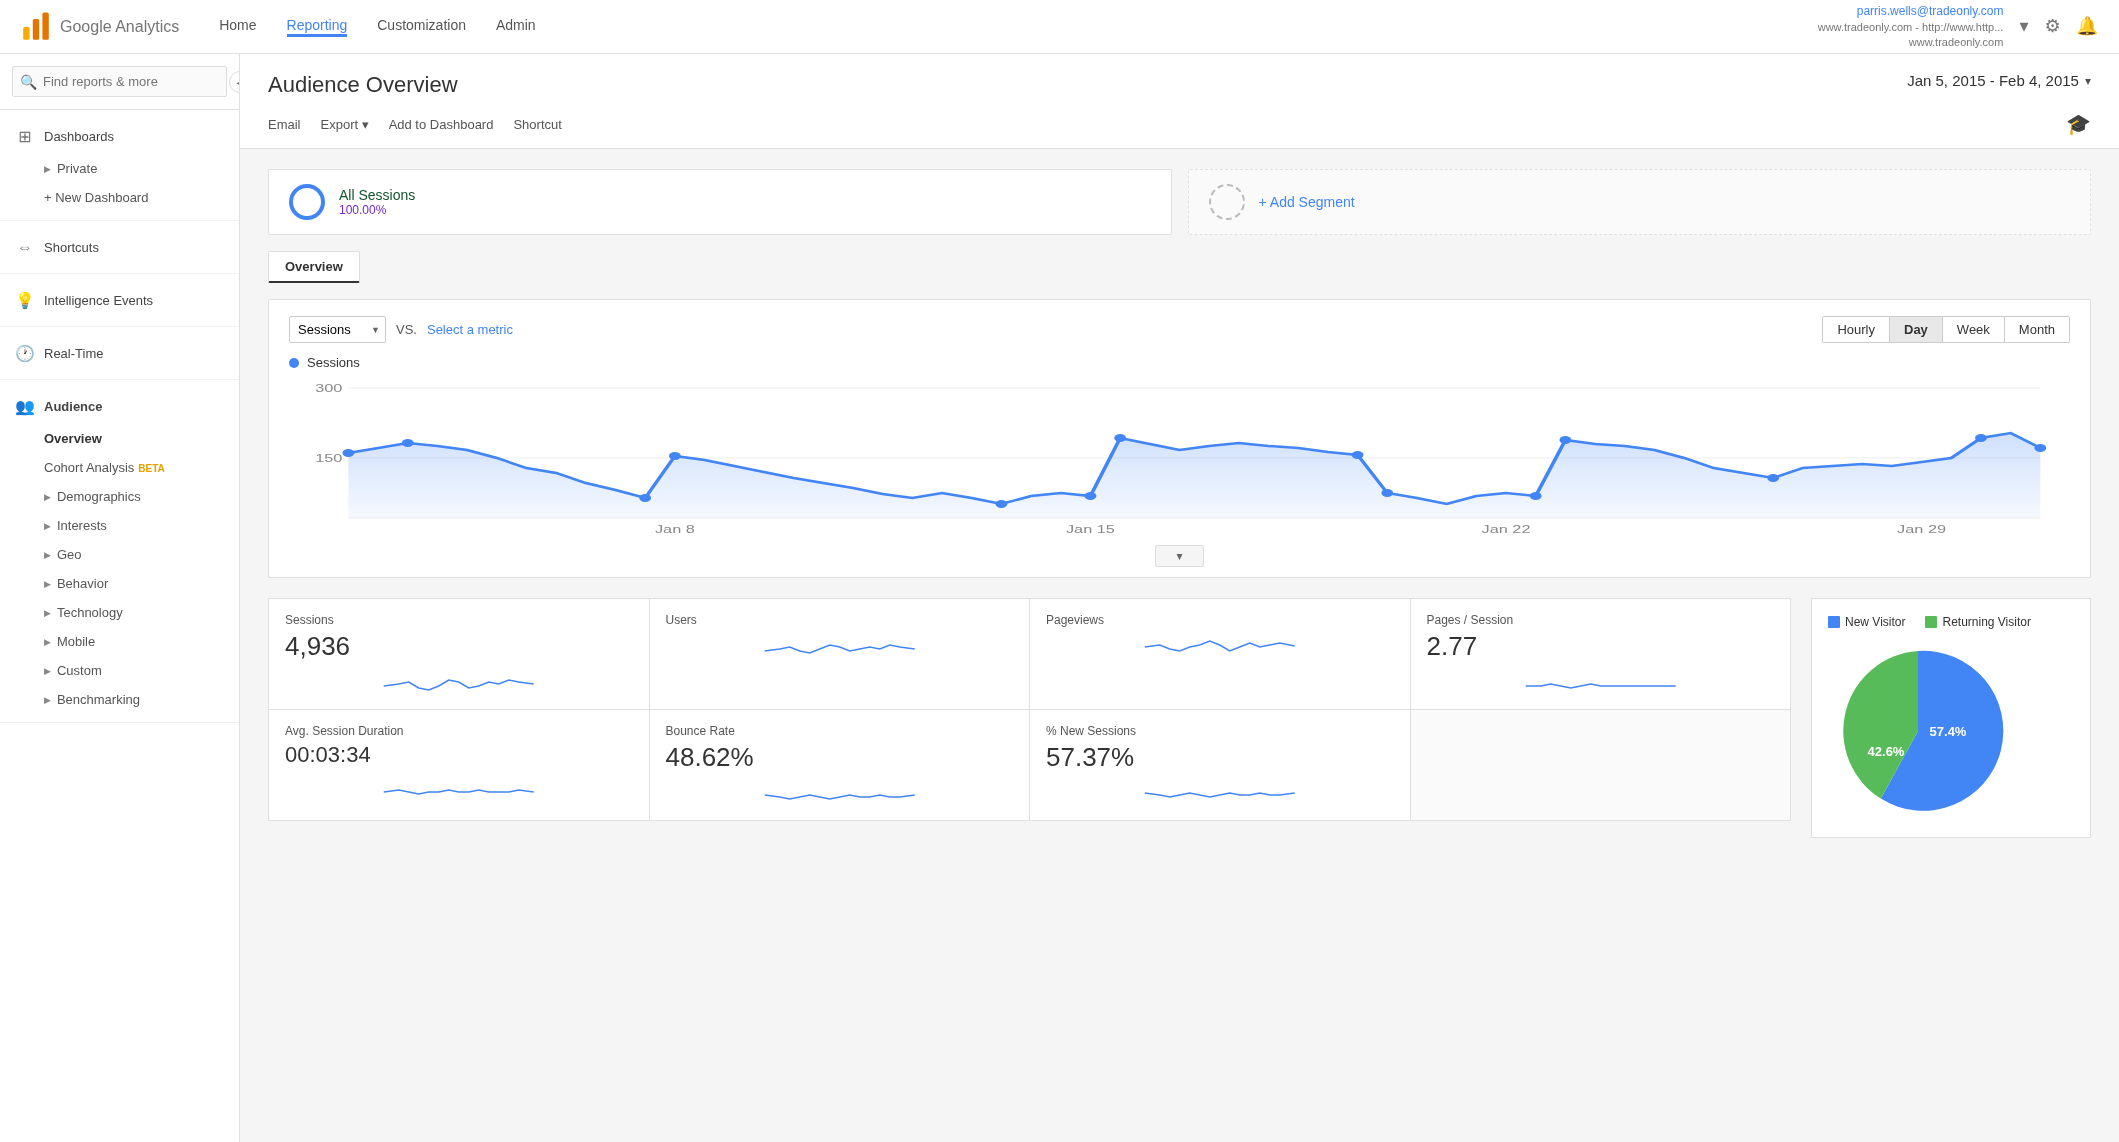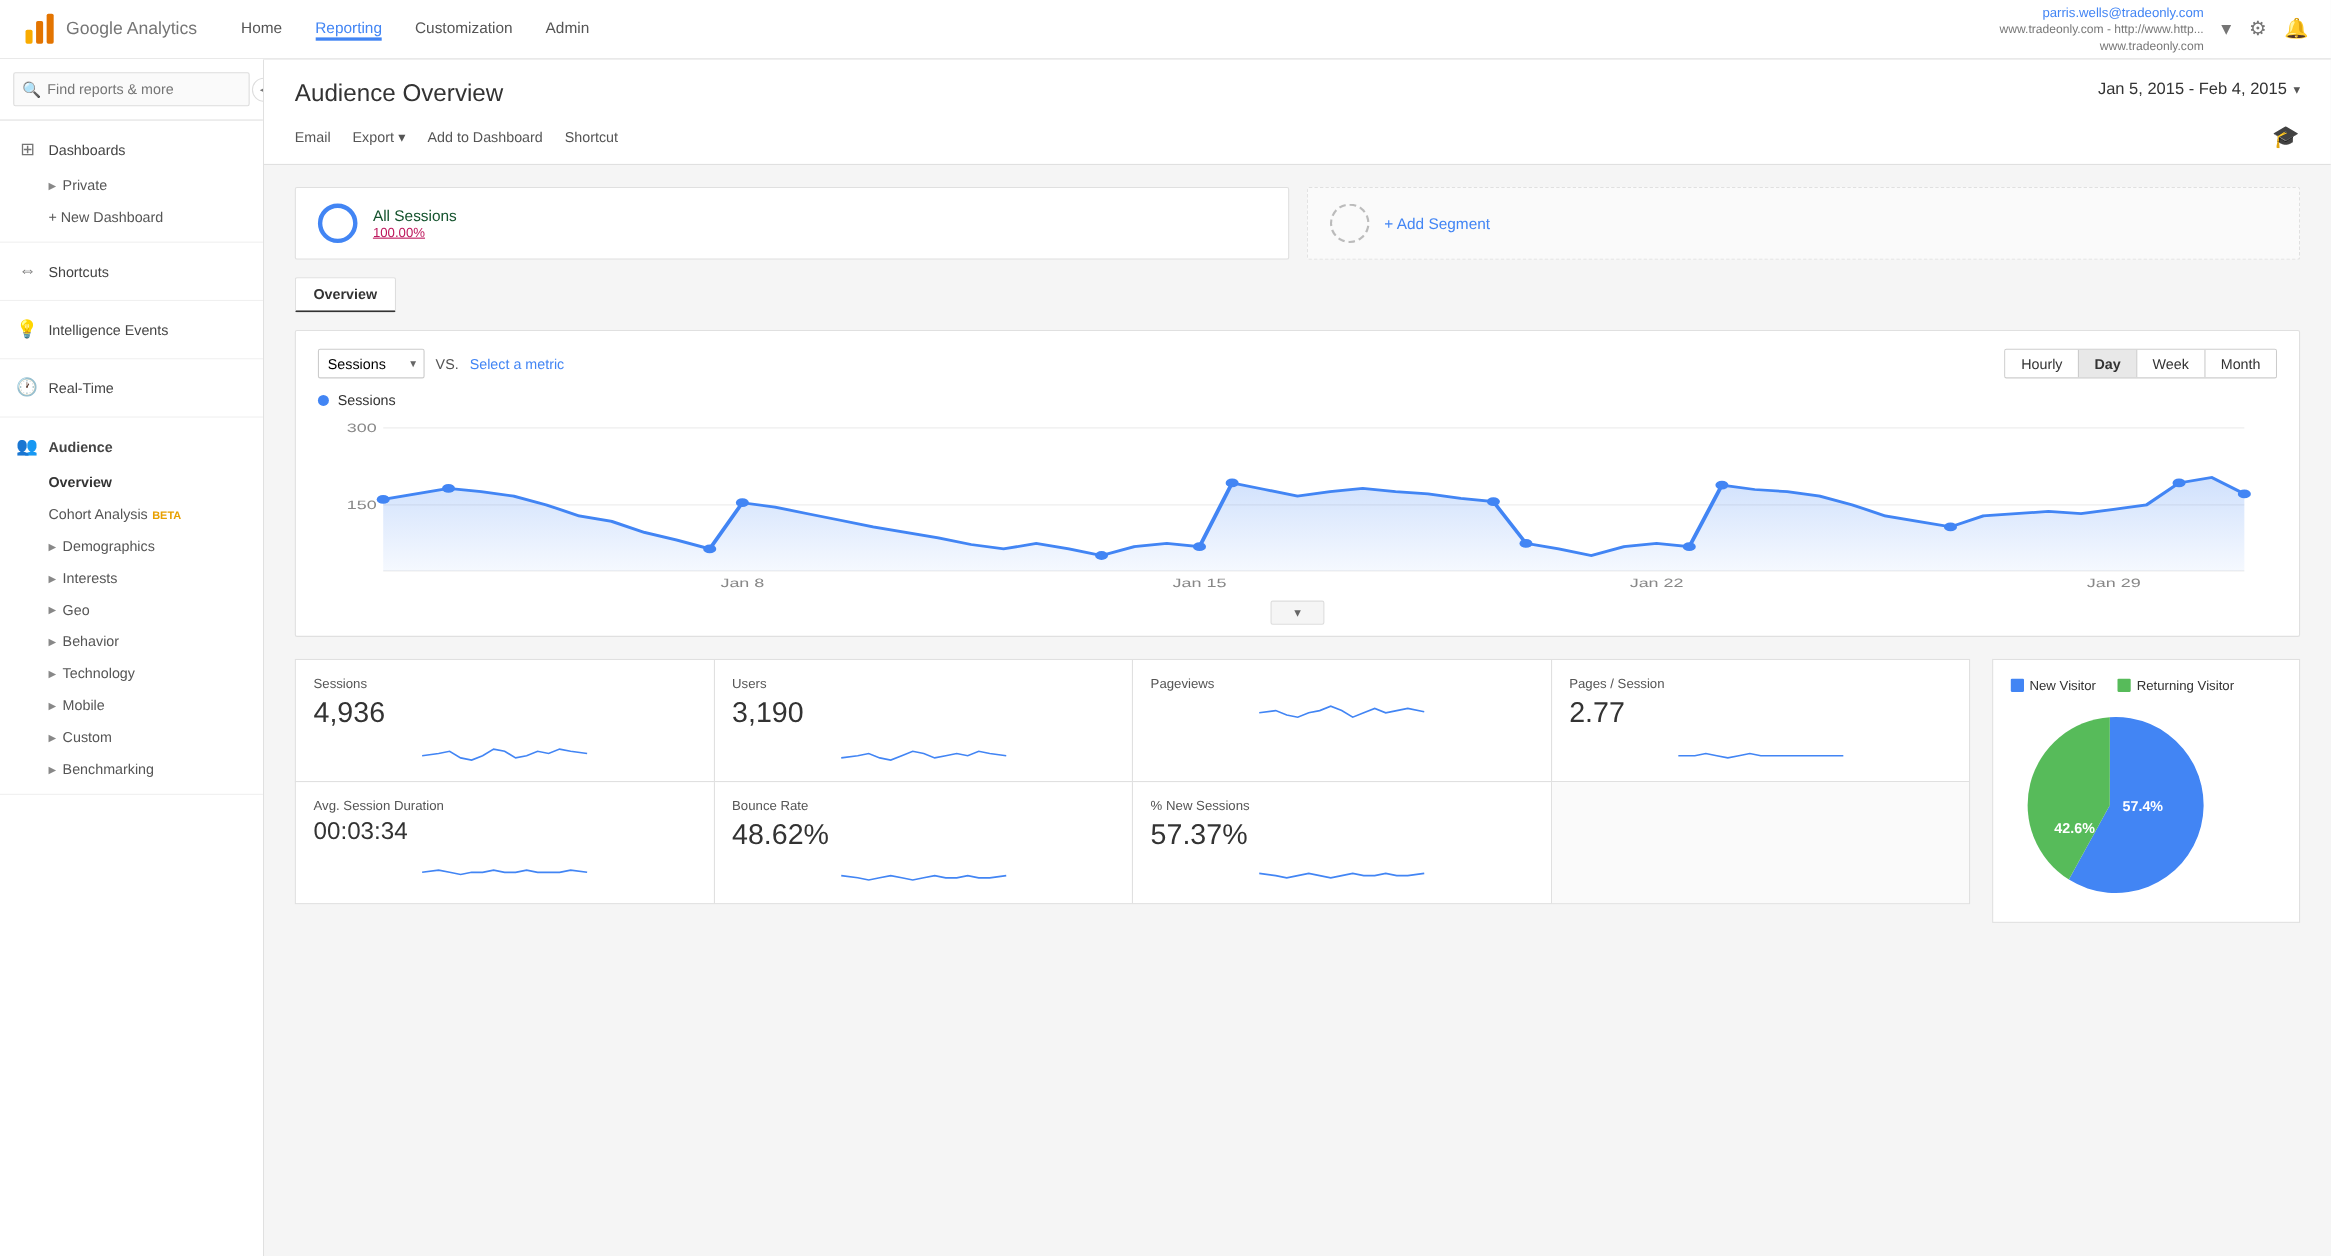--- a/index.html
+++ b/index.html
@@ -244,21 +244,21 @@
       height: 36px;
       border-radius: 50%;
       border: 4px solid #4285f4;
       flex-shrink: 0;
     }
     .segment-circle.dashed {
       border: 2px dashed #bbb;
     }
     .segment-info {}
     .segment-name { font-size: 14px; color: #14532d; }
-    .segment-pct { font-size: 12px; color: #be185d; text-decoration: underline; }
+    .segment-pct { font-size: 12px; color: #6d28d9; }
     .add-segment { color: #4285f4; font-size: 14px; cursor: pointer; }
 
     
     .tab-row {
       margin-bottom: 16px;
     }
     .tab-btn {
       padding: 7px 16px;
       border: 1px solid #ddd;
       background: #fff;
@@ -686,21 +686,20 @@
           <div class="metrics-row">
             <div class="metric-card">
               <div class="metric-label">Sessions</div>
               <div class="metric-value">4,936</div>
               <svg class="metric-sparkline" viewBox="0 0 150 28">
                 <polyline points="0,18 15,16 25,14 35,20 45,22 55,18 65,12 75,14 85,20 95,18 105,14 115,16 125,12 135,14 150,16" fill="none" stroke="#4285f4" stroke-width="1.5"></polyline>
               </svg>
             </div>
             <div class="metric-card">
               <div class="metric-label">Users</div>
-              <div class="metric-value">3,190</div>
               <svg class="metric-sparkline" viewBox="0 0 150 28">
                 <polyline points="0,20 15,18 25,16 35,20 45,22 55,18 65,14 75,16 85,20 95,18 105,16 115,18 125,14 135,16 150,18" fill="none" stroke="#4285f4" stroke-width="1.5"></polyline>
               </svg>
             </div>
             <div class="metric-card">
               <div class="metric-label">Pageviews</div>
               <svg class="metric-sparkline" viewBox="0 0 150 28">
                 <polyline points="0,16 15,14 25,18 35,20 45,16 55,14 65,10 75,14 85,20 95,16 105,12 115,16 125,14 135,12 150,15" fill="none" stroke="#4285f4" stroke-width="1.5"></polyline>
               </svg>
             </div>

